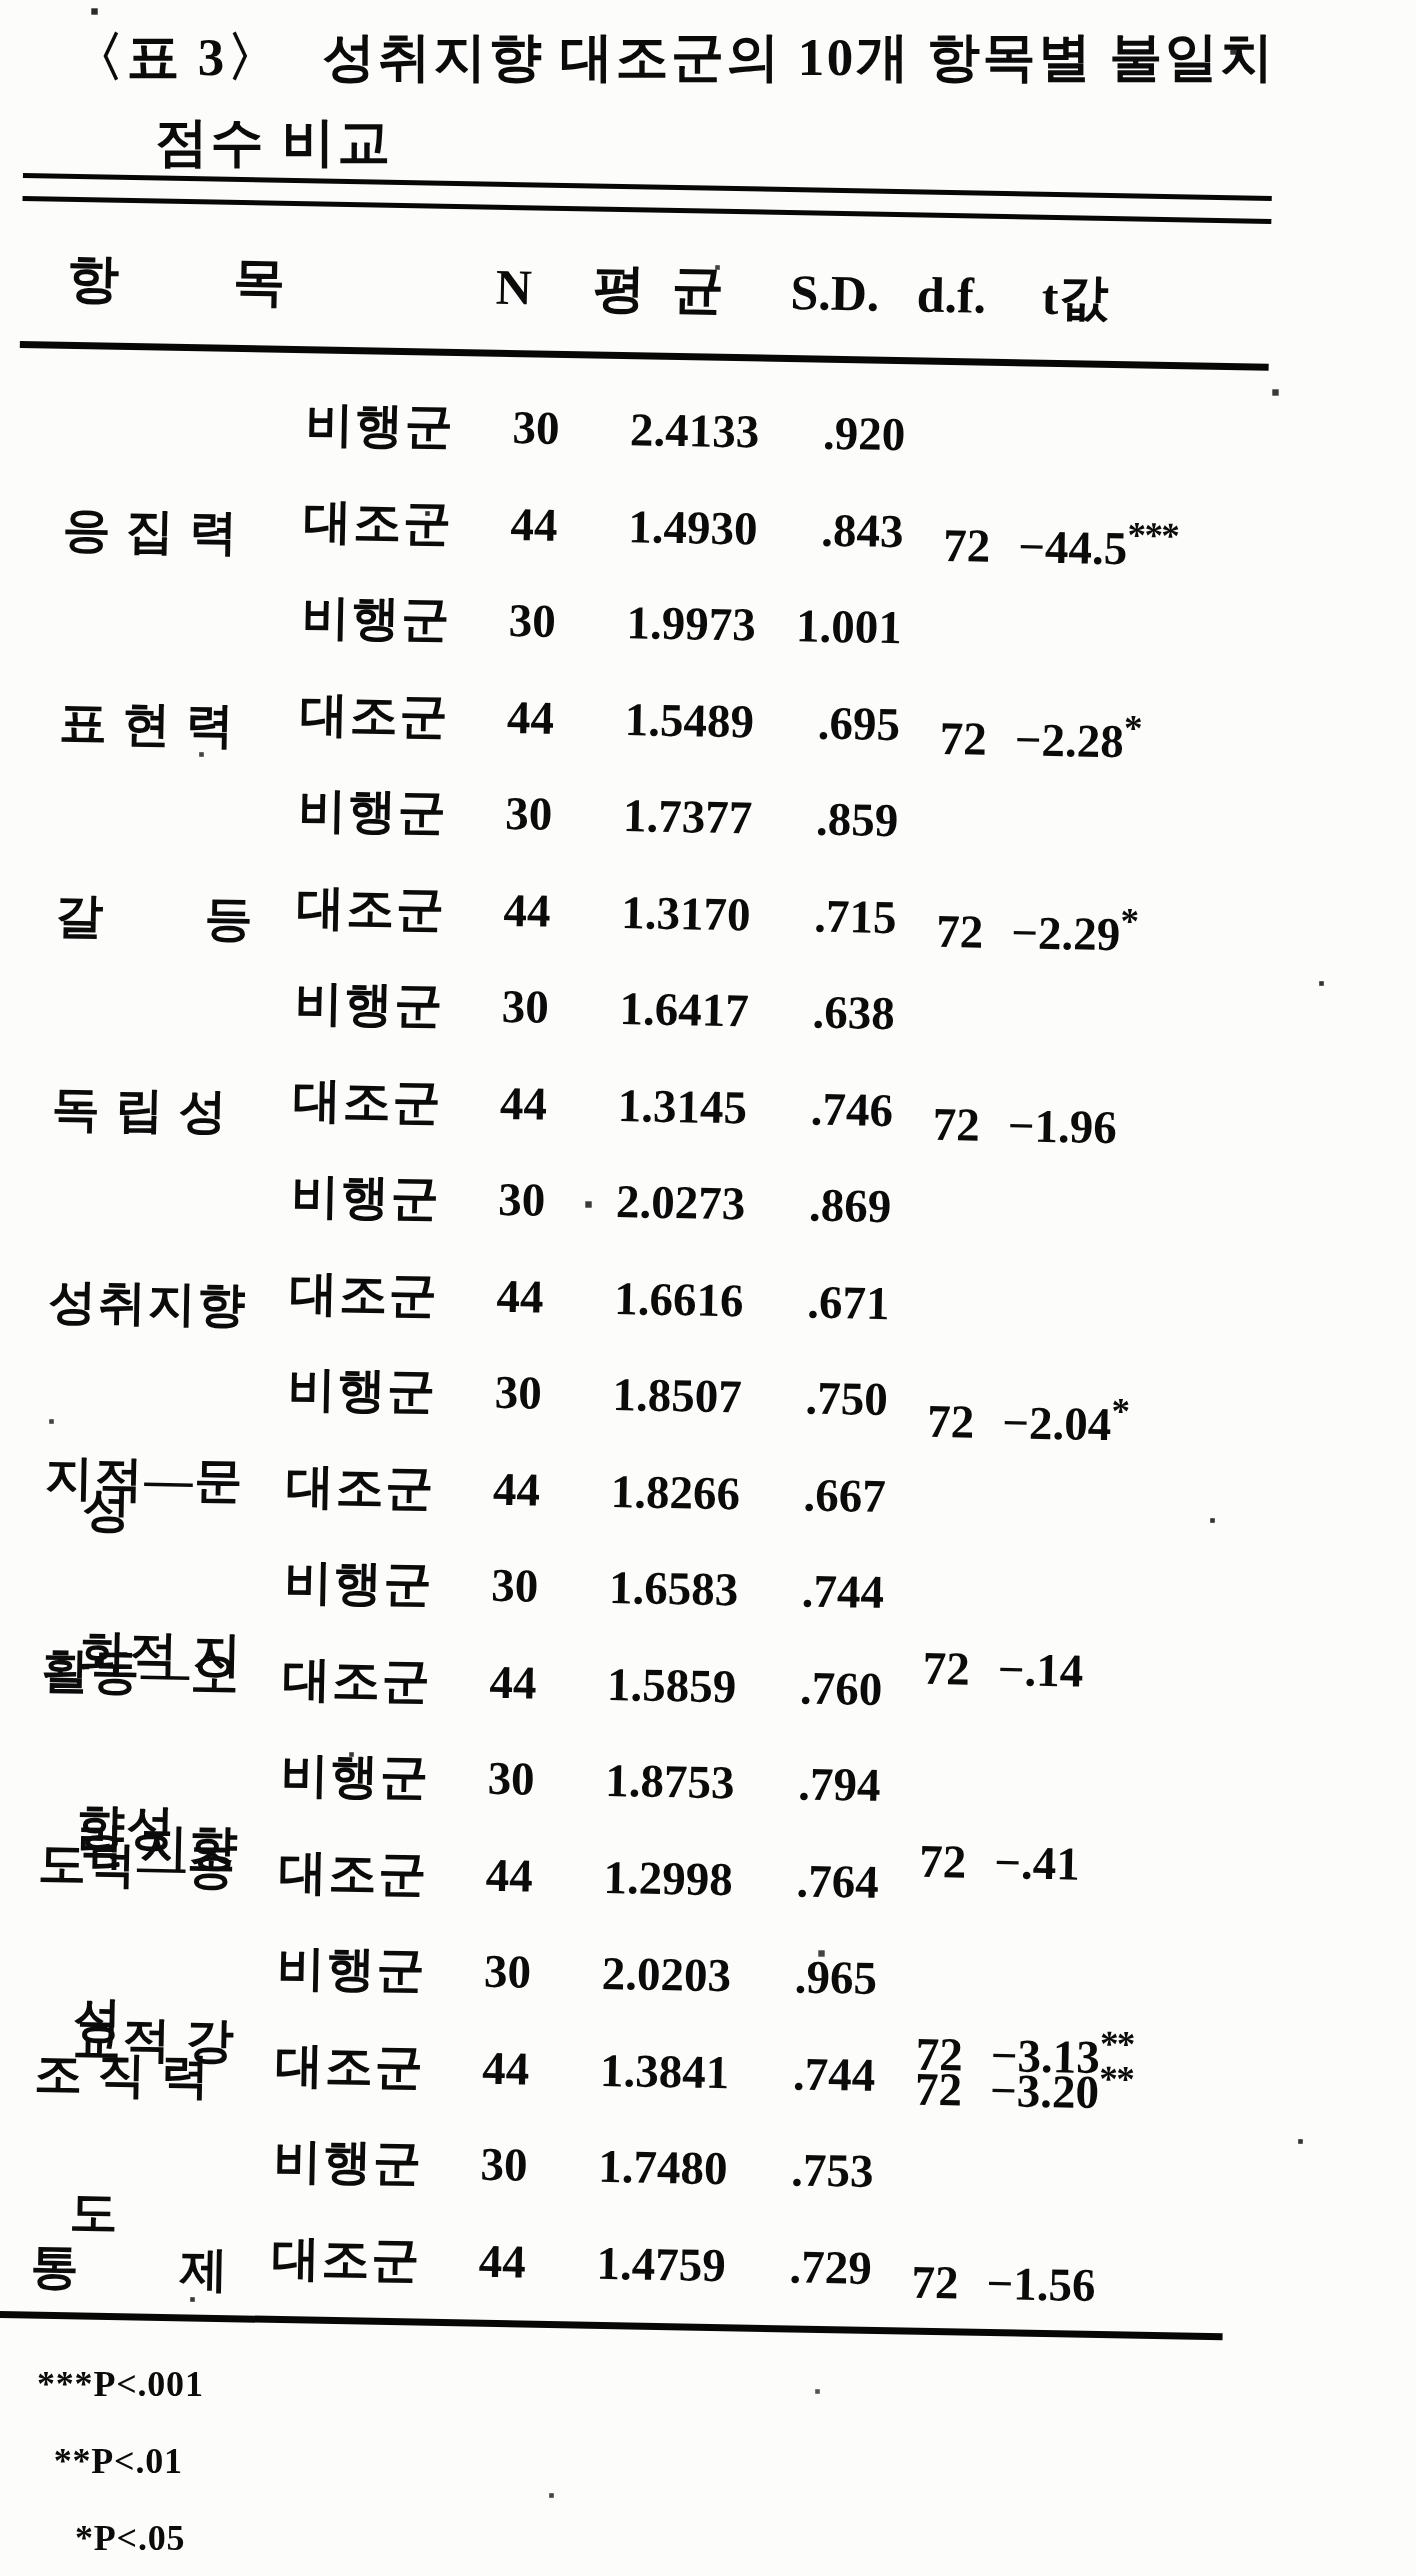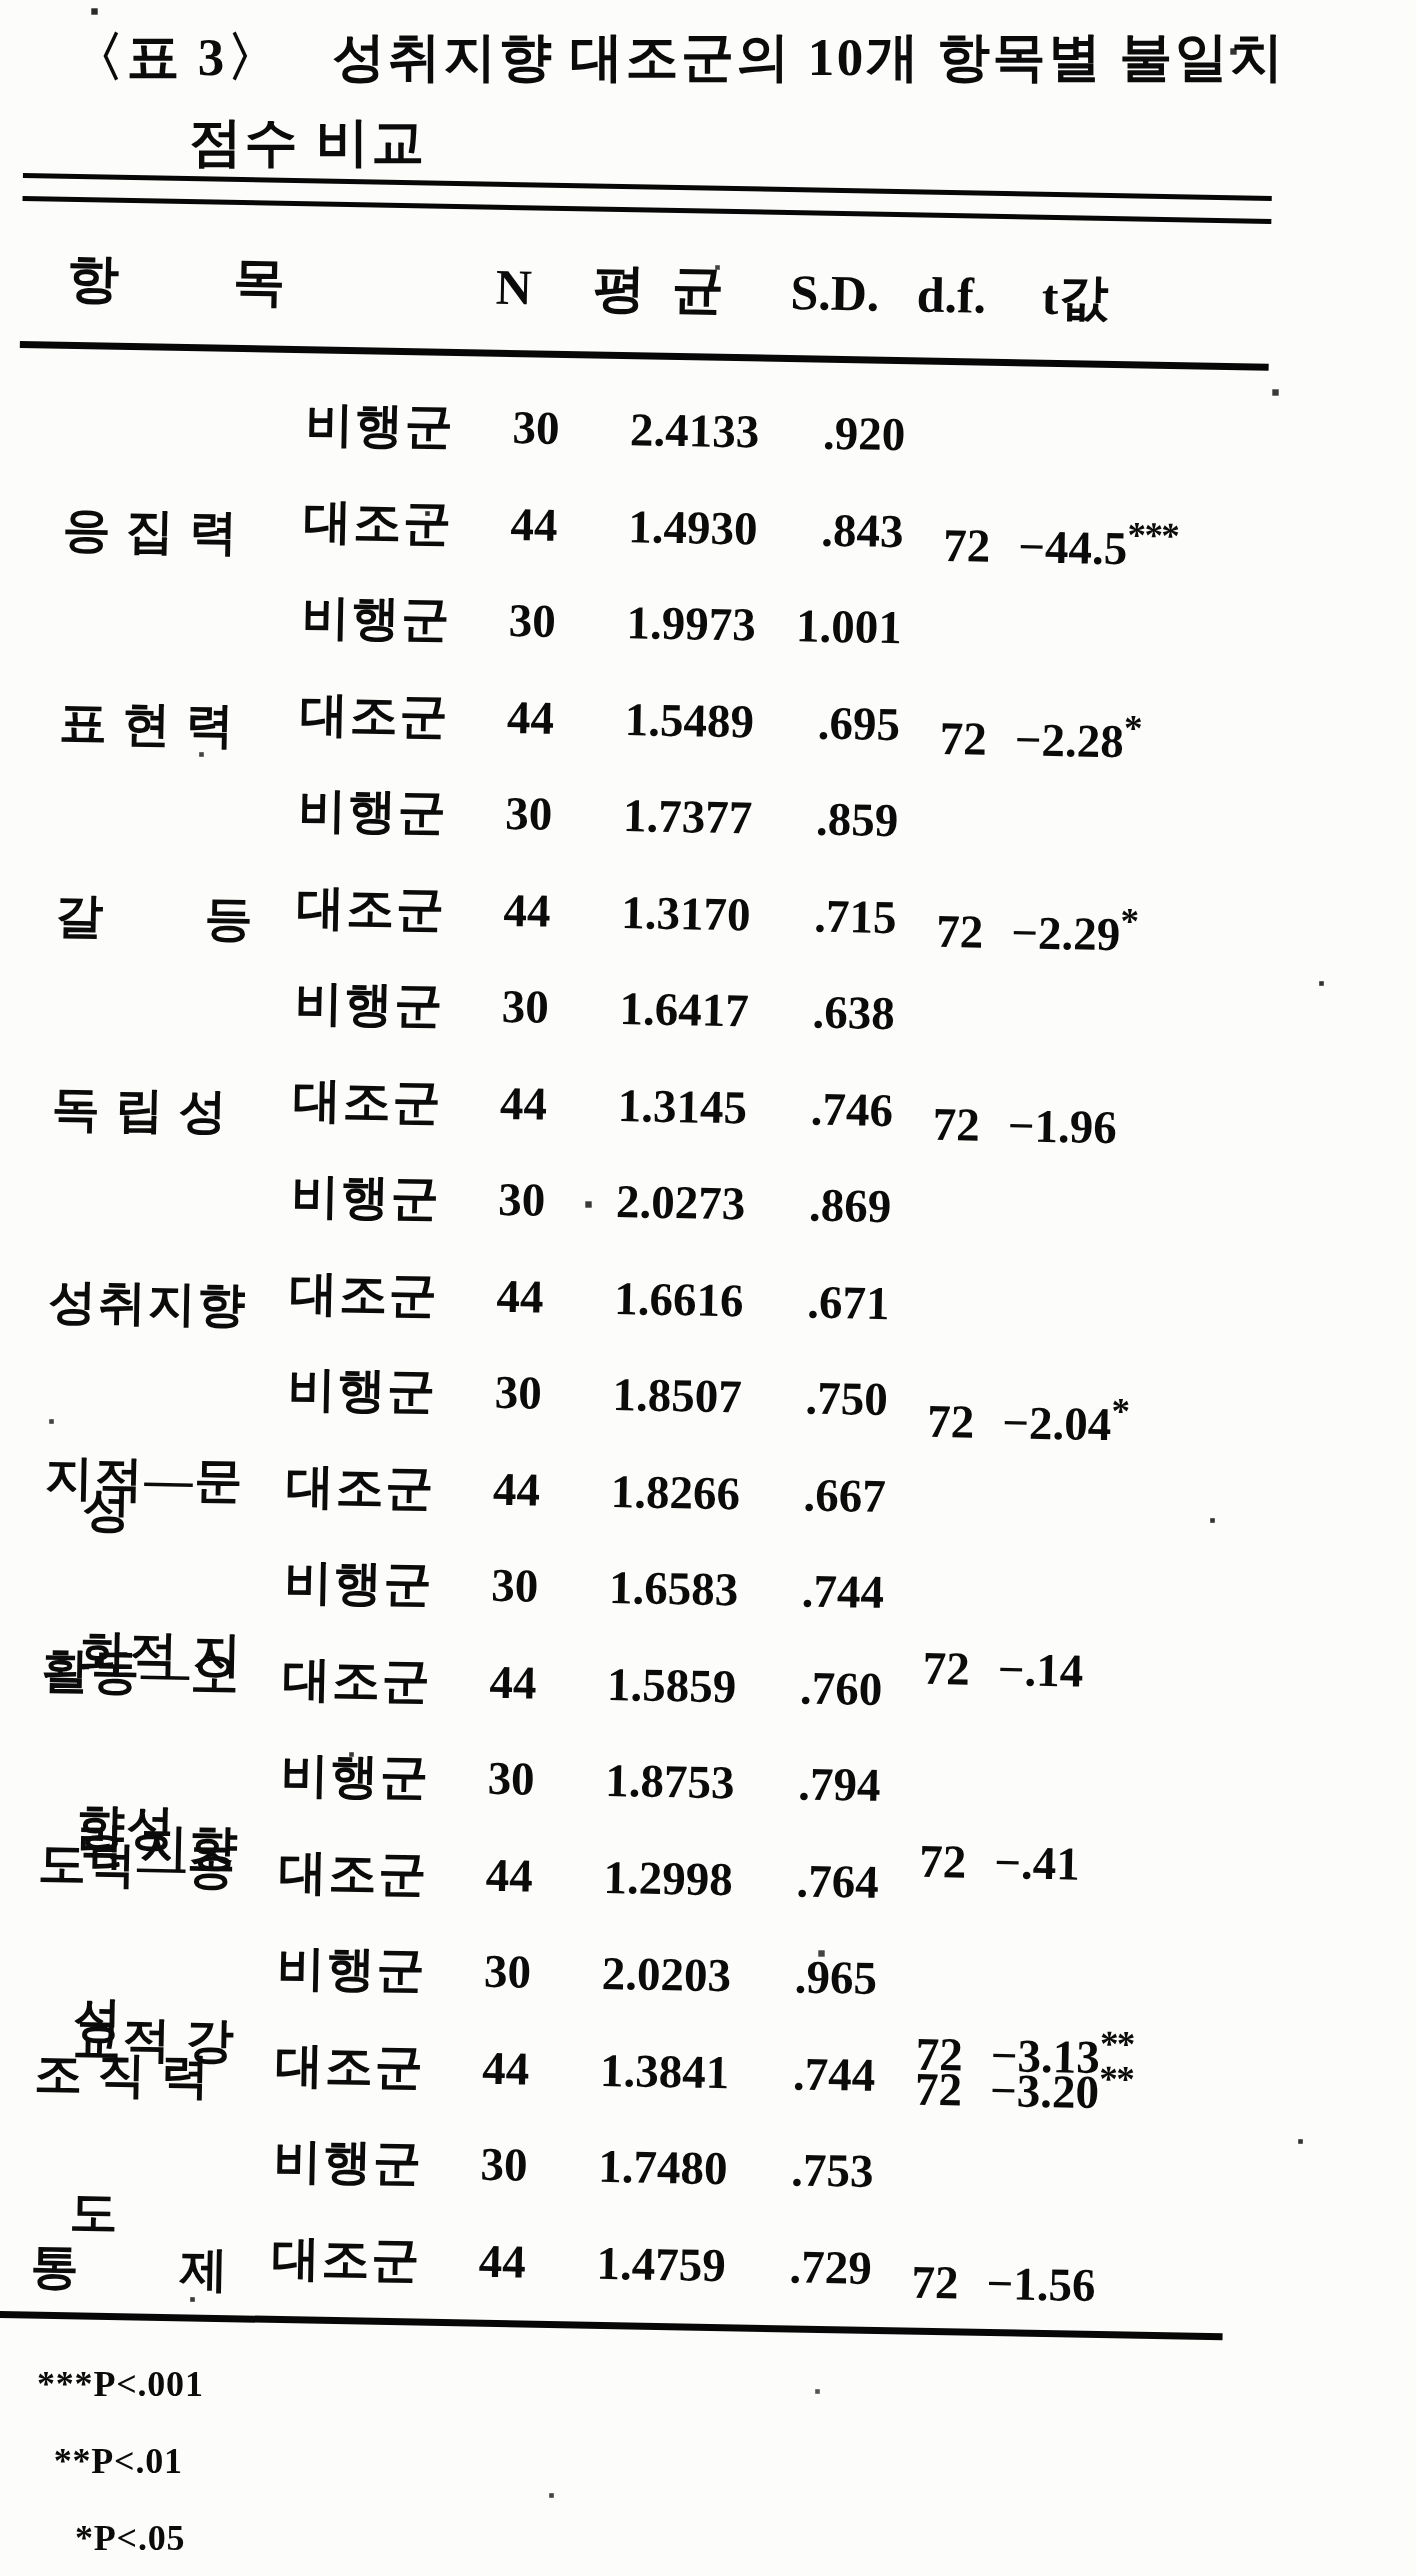--- a/index.html
+++ b/index.html
@@ -7,23 +7,23 @@
     position:relative;
     width:1416px;height:2576px;
     background:#fcfcfa;
     overflow:hidden;
     font-family:"Liberation Serif","DejaVu Serif",serif;
     color:#0b0b0b;
     font-weight:700;
   }
   
   .title{position:absolute;left:71px;top:21.6px;font-size:53px;letter-spacing:2.5px;}
-  .title-line1{display:flex;gap:50px;}
+  .title-line1{display:flex;gap:40px;}
   .title-line1 span{white-space:pre;}
-  .title-line2{margin-left:118px;margin-top:13.3px;white-space:pre;}
+  .title-line2{margin-left:84px;margin-top:13.3px;white-space:pre;}
   
   .table-wrap{
     position:absolute;left:23px;top:173px;width:1249px;
     transform:rotate(1.05deg);transform-origin:0 0;
   }
   .rule-double{height:17.5px;border-top:5.8px solid #070707;border-bottom:5.8px solid #070707;}
   .rule{height:7.5px;background:#070707;}
   .rule-bottom{height:6.7px;background:#070707;margin-left:-20px;width:1259px;margin-top:11.7px;}
   .hdr,.group{
     display:grid;

